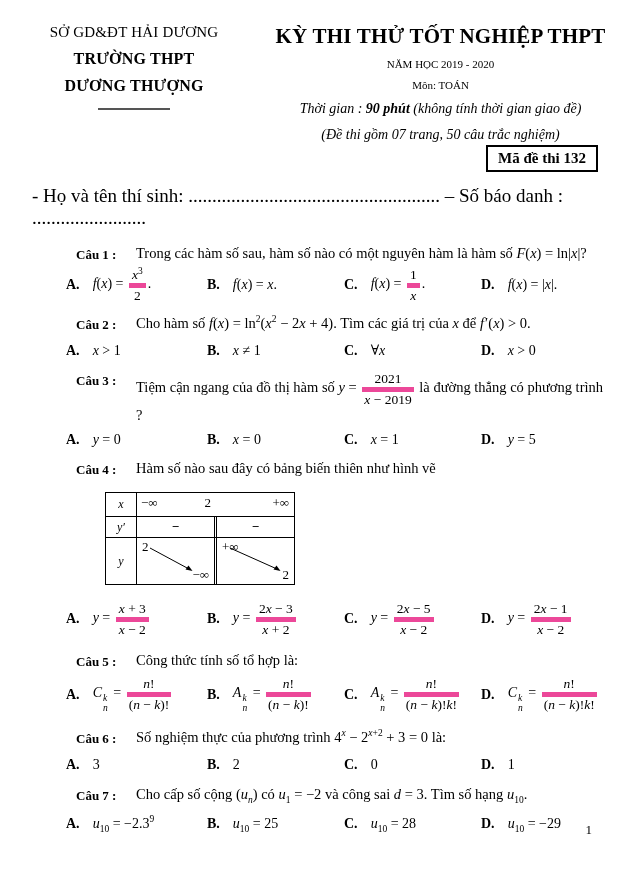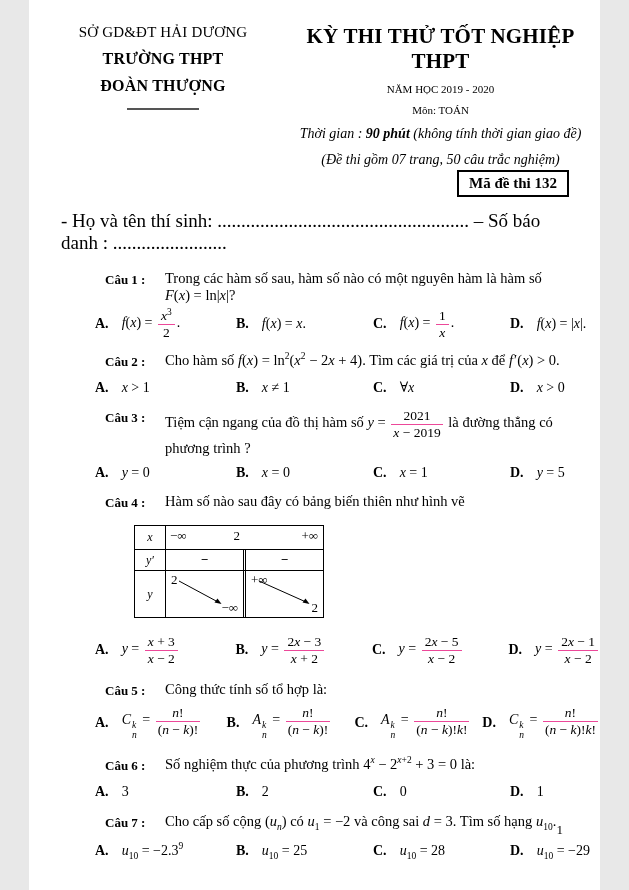--- a/index.html
+++ b/index.html
@@ -1,17 +1,17 @@
 <!DOCTYPE html>
 <html><head>
 <meta charset="utf-8">
 <style>
   html,body{margin:0;padding:0;background:#e8e8e8;}
   .page{
-    width:571px;height:890px;margin:0 auto;background:#ffffff;color:#000;
+    width:629px;height:890px;margin:0 auto;background:#ffffff;color:#000;
     font-family:"Liberation Serif","DejaVu Serif",serif;position:relative;overflow:hidden;
   }
   
   .header{display:flex;padding-top:24px;}
   .h-left{width:268px;text-align:center;}
   .h-left .l1{font-size:15px;letter-spacing:.2px;}
   .h-left .l2,.h-left .l3{font-size:16px;font-weight:bold;margin-top:9px;letter-spacing:.2px;}
   .rule{width:72px;border-top:2px solid #555;margin:13px auto 0;}
   .h-right{flex:1;text-align:center;padding-right:16px;}
   .h-right .r1{font-size:21px;font-weight:bold;letter-spacing:.2px;}
@@ -30,21 +30,21 @@
   .q-text{font-size:14.5px;margin-left:3px;padding-right:20px;}
   .opts{display:flex;align-items:center;margin:6px 0 0 66px;}
   .opt{display:flex;align-items:center;gap:13px;font-size:14px;}
   .opt.w1{width:141px;}.opt.w2{width:137px;}.opt.w3{width:137px;}.opt.w4{flex:1;}
   .opt-letter{font-weight:bold;font-size:14px;}
   
   var{font-style:italic;font-family:inherit;}
   sup,sub{font-size:9.5px;line-height:0;}
   .m{white-space:nowrap;margin-top:23px;}
   .frac{display:inline-flex;flex-direction:column;text-align:center;vertical-align:middle;line-height:1.15;margin:0 2px;font-size:13.5px;}
-  .frac .fn{border-bottom:1px solid #ec4899;padding:0 3px;}
+  .frac .fn{border-bottom:5px solid #ec4899;padding:0 3px;}
   .frac .fd{padding:0 2px;}
   .ss{display:inline-flex;flex-direction:column;font-size:9.5px;line-height:1.05;vertical-align:-4px;margin:0 2px 0 1px;text-align:left;}
   
   .bbt{margin:14px 0 0 105px;width:188px;border:1px solid #000;font-size:13px;}
   .bbt-row{display:flex;}
   .bbt-r1,.bbt-r2{border-bottom:1px solid #000;}
   .bbt-lab{width:30px;border-right:1px solid #000;display:flex;align-items:center;justify-content:center;font-style:italic;font-size:12px;}
   .r1-main{flex:1;position:relative;height:23px;}
   .x-l{position:absolute;left:4px;top:2px;}
   .x-m{position:absolute;left:43%;top:2px;}
@@ -61,21 +61,21 @@
 </style>
 </head>
 <body>
 
 <div class="page">
 
   <div class="header">
     <div class="h-left">
       <div class="l1">SỞ GD&amp;ĐT HẢI DƯƠNG</div>
       <div class="l2">TRƯỜNG THPT</div>
-      <div class="l3">ĐOÀN THƯỢNG</div>
+      <div class="l3">DƯƠNG THƯỢNG</div>
       <div class="rule"></div>
     </div>
     <div class="h-right">
       <div class="r1">KỲ THI THỬ TỐT NGHIỆP THPT</div>
       <div class="r2">NĂM HỌC 2019 - 2020</div>
       <div class="r3">Môn: TOÁN</div>
       <div class="r4"><span>Thời gian : </span><b>90 phút</b><span> (không tính thời gian giao đề)</span></div>
       <div class="r5">(Đề thi gồm 07 trang, 50 câu trắc nghiệm)</div>
     </div>
   </div>

